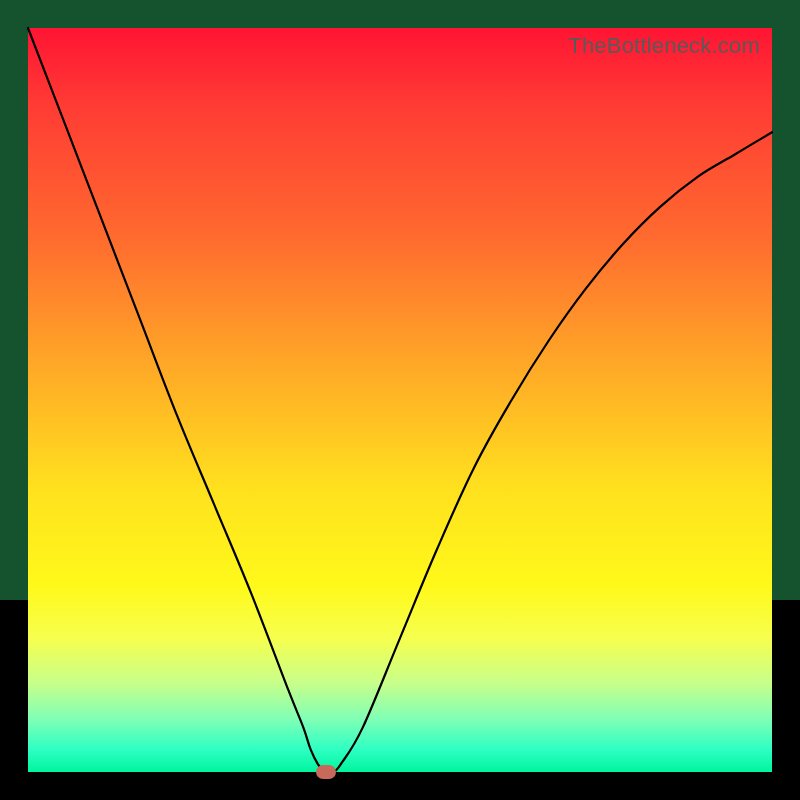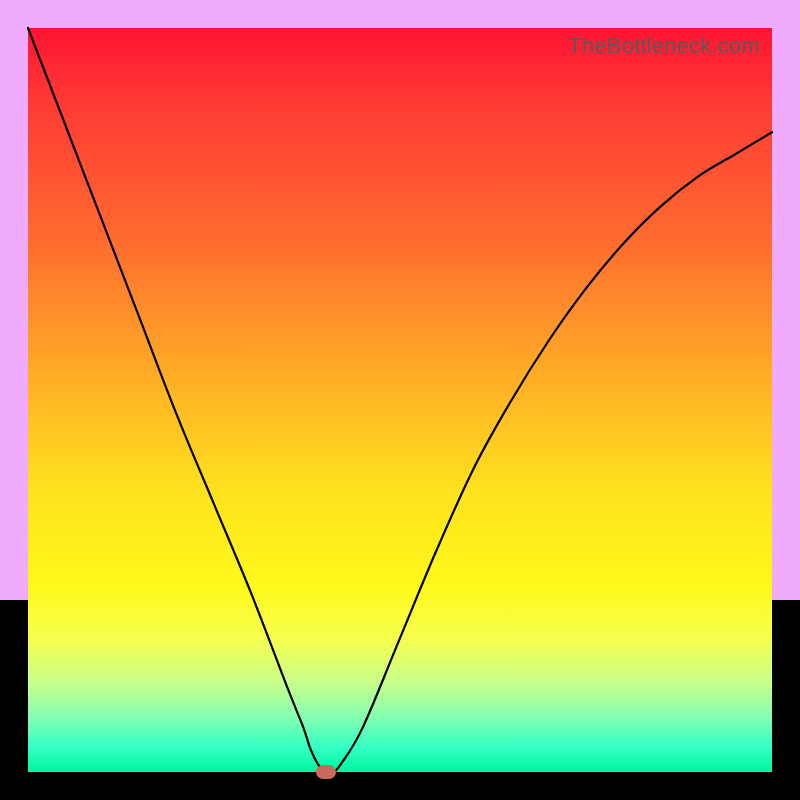--- a/index.html
+++ b/index.html
@@ -1,21 +1,21 @@
 <!DOCTYPE html>
 <html><head>
 <meta charset="utf-8">
 <style>
   * { margin: 0; padding: 0; box-sizing: border-box; }
   html, body { width: 800px; height: 800px; overflow: hidden; background: #000; }
   .frame {
     position: relative;
     width: 800px;
     height: 600px;
-    background: #f0abfc;
+    background: #14532d;
   }
   .plot-area {
     position: absolute;
     left: 28px;
     top: 28px;
     width: 744px;
     height: 744px;
     background: linear-gradient(to bottom,
       #ff1433 0%,
       #ff3a34 10%,

